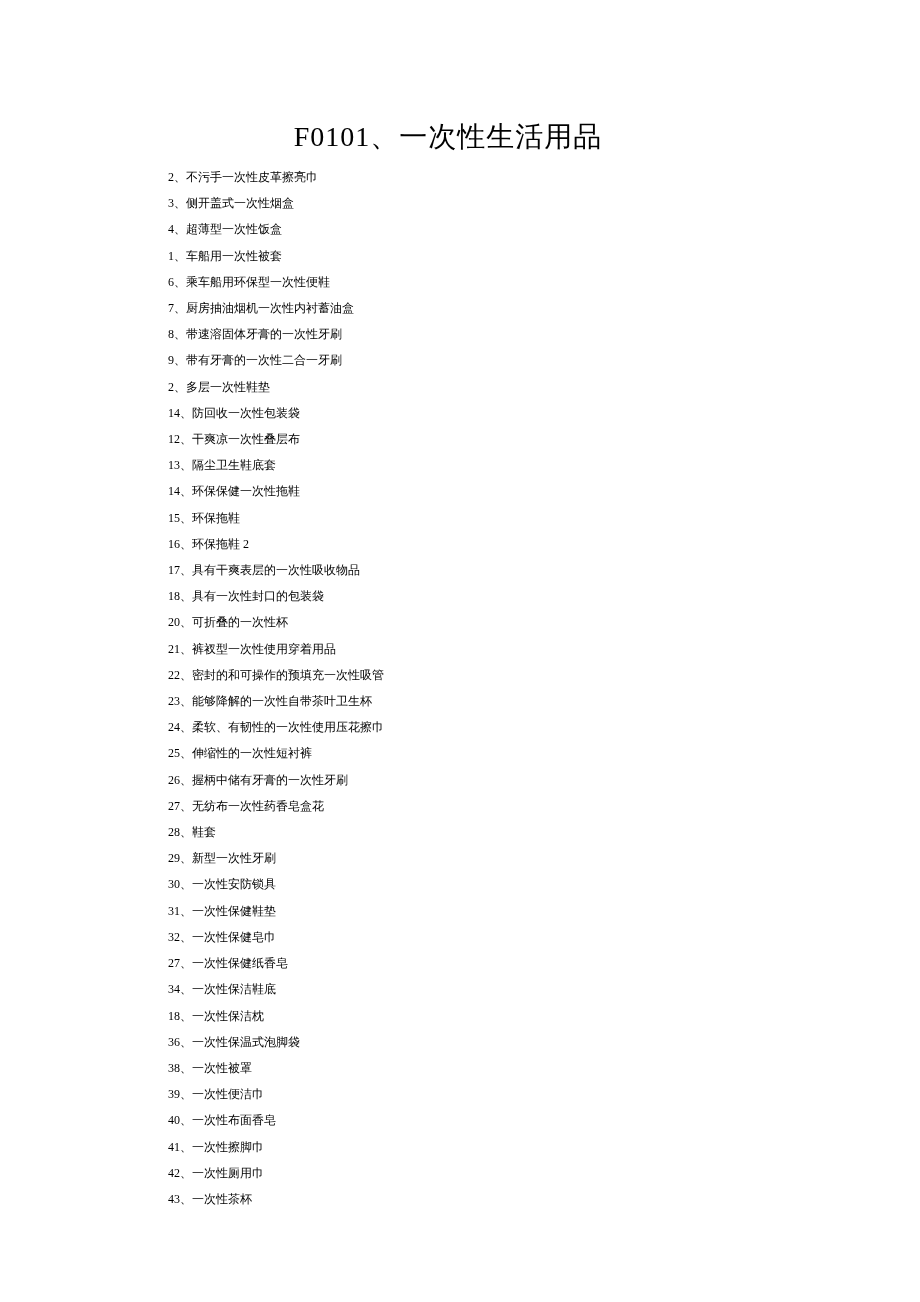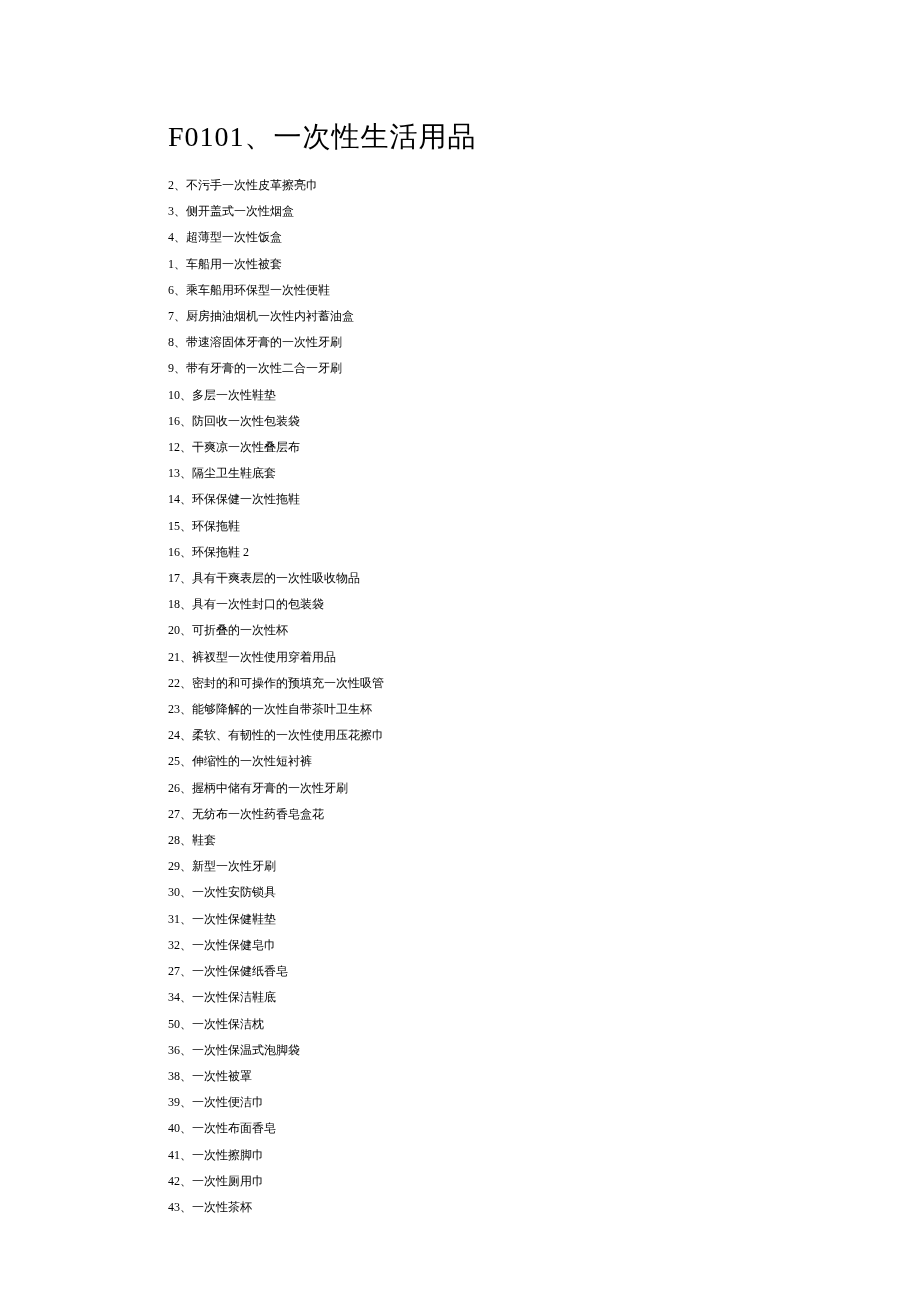--- a/index.html
+++ b/index.html
@@ -12,23 +12,23 @@
       font-family: "SimSun", "宋体", serif;
       width: 920px;
       height: 1302px;
       padding-top: 118px;
       padding-left: 168px;
       color: #000000;
     }
     .title {
       font-size: 28px;
       font-weight: normal;
-      text-align: left;
+      text-align: center;
       width: 560px;
-      margin-bottom: 16px;
+      margin-bottom: 8px;
       letter-spacing: 1px;
     }
     .list {
       font-size: 12px;
       line-height: 26.2px;
     }
     .list-item {
       white-space: nowrap;
     }
   </style>
@@ -38,22 +38,22 @@
 <div class="title">F0101、一次性生活用品</div>
 <div class="list" id="item-list">
     <div class="list-item">2、不污手一次性皮革擦亮巾</div>
     <div class="list-item">3、侧开盖式一次性烟盒</div>
     <div class="list-item">4、超薄型一次性饭盒</div>
     <div class="list-item">1、车船用一次性被套</div>
     <div class="list-item">6、乘车船用环保型一次性便鞋</div>
     <div class="list-item">7、厨房抽油烟机一次性内衬蓄油盒</div>
     <div class="list-item">8、带速溶固体牙膏的一次性牙刷</div>
     <div class="list-item">9、带有牙膏的一次性二合一牙刷</div>
-    <div class="list-item">10、多层一次性鞋垫</div>
-    <div class="list-item">16、防回收一次性包装袋</div>
+    <div class="list-item">2、多层一次性鞋垫</div>
+    <div class="list-item">14、防回收一次性包装袋</div>
     <div class="list-item">12、干爽凉一次性叠层布</div>
     <div class="list-item">13、隔尘卫生鞋底套</div>
     <div class="list-item">14、环保保健一次性拖鞋</div>
     <div class="list-item">15、环保拖鞋</div>
     <div class="list-item">16、环保拖鞋 2</div>
     <div class="list-item">17、具有干爽表层的一次性吸收物品</div>
     <div class="list-item">18、具有一次性封口的包装袋</div>
     <div class="list-item">20、可折叠的一次性杯</div>
     <div class="list-item">21、裤衩型一次性使用穿着用品</div>
     <div class="list-item">22、密封的和可操作的预填充一次性吸管</div>
@@ -62,21 +62,21 @@
     <div class="list-item">25、伸缩性的一次性短衬裤</div>
     <div class="list-item">26、握柄中储有牙膏的一次性牙刷</div>
     <div class="list-item">27、无纺布一次性药香皂盒花</div>
     <div class="list-item">28、鞋套</div>
     <div class="list-item">29、新型一次性牙刷</div>
     <div class="list-item">30、一次性安防锁具</div>
     <div class="list-item">31、一次性保健鞋垫</div>
     <div class="list-item">32、一次性保健皂巾</div>
     <div class="list-item">27、一次性保健纸香皂</div>
     <div class="list-item">34、一次性保洁鞋底</div>
-    <div class="list-item">50、一次性保洁枕</div>
+    <div class="list-item">18、一次性保洁枕</div>
     <div class="list-item">36、一次性保温式泡脚袋</div>
     <div class="list-item">38、一次性被罩</div>
     <div class="list-item">39、一次性便洁巾</div>
     <div class="list-item">40、一次性布面香皂</div>
     <div class="list-item">41、一次性擦脚巾</div>
     <div class="list-item">42、一次性厕用巾</div>
     <div class="list-item">43、一次性茶杯</div>
   </div>
 
 </body></html>

